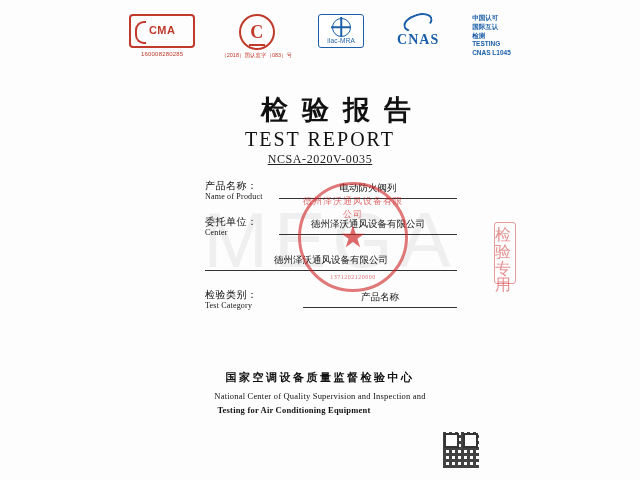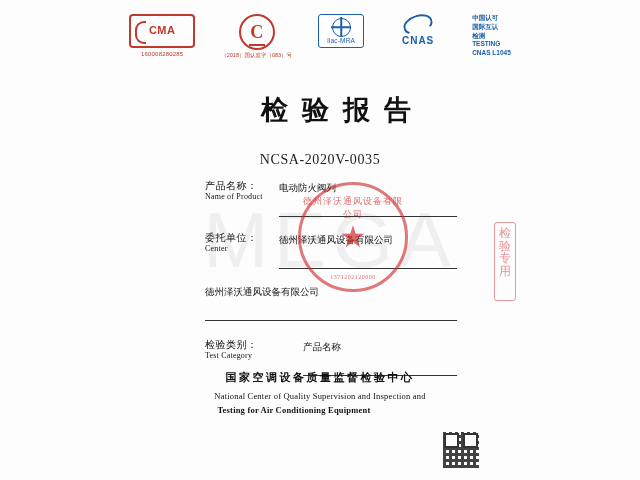--- a/index.html
+++ b/index.html
@@ -167,22 +167,22 @@
   }
   .cnas-swirl {
     width: 26px;
     height: 15px;
     border: 2.5px solid #1b5fa8;
     border-radius: 50% 50% 50% 50%;
     border-bottom-color: transparent;
     transform: rotate(-18deg);
   }
   .cnas-text {
-    font-family: Liberation Sans, sans-serif;
-    font-size: 10px;
+    font-family: Liberation Serif, serif;
+    font-size: 14px;
     font-weight: bold;
     color: #1b5fa8;
     letter-spacing: 1px;
     margin-top: 2px;
   }
 
   
   .cnas-cn {
     font-family: "Liberation Sans", sans-serif;
     font-size: 6.5px;
@@ -216,23 +216,24 @@
     font-size: 20px;
     letter-spacing: 2px;
     color: #111;
   }
   .report-no {
     position: absolute;
     top: 152px;
     left: 0;
     width: 640px;
     text-align: center;
-    font-size: 14px;
+    font-size: 12px;
     letter-spacing: 0.6px;
     color: #222;
+    text-decoration: underline;
   }
 
   
   .fields {
     position: absolute;
     top: 180px;
     left: 205px;
     width: 252px;
   }
   .field-row {
@@ -255,23 +256,24 @@
   .field-label .en {
     display: block;
     font-size: 8px;
     letter-spacing: 0.2px;
     color: #111;
   }
   .field-value {
     flex: 1;
     border-bottom: 1px solid #333;
     height: 17px;
+    text-align: center;
     font-size: 9.5px;
     color: #111;
-    padding-bottom: 19px;
+    padding-bottom: 1px;
     line-height: 17px;
     white-space: nowrap;
     overflow: hidden;
   }
 
   
   .issuer-cn {
     position: absolute;
     top: 370px;
     left: 0;
@@ -361,27 +363,27 @@
     color: rgba(206, 36, 38, 0.78);
     letter-spacing: 0.5px;
   }
 
   
   .side-stamp {
     position: absolute;
     top: 222px;
     left: 494px;
     width: 22px;
-    height: 79px;
+    height: 62px;
     border: 1.5px solid rgba(206, 36, 38, 0.45);
     border-radius: 3px;
     color: rgba(206, 36, 38, 0.5);
-    font-size: 12px;
+    font-size: 16px;
     line-height: 1.05;
-    text-align: center;
+    text-align: left;
     padding-top: 4px;
     box-sizing: border-box;
     letter-spacing: 0;
     pointer-events: none;
   }
 
   
   .qr {
     position: absolute;
     top: 432px;
@@ -444,20 +446,21 @@
         <div>TESTING</div>
         <div>CNAS L1045</div>
       </div>
     </div>
 
   </div>
 
   <div class="watermark">MEGA</div>
 
   <div class="title-cn">检验报告</div>
+  <div class="title-en">TEST REPORT</div>
   <div class="report-no">NCSA-2020V-0035</div>
 
   <div class="fields">
 
     <div class="field-row">
       <div class="field-label">
         <span class="cn">产品名称：</span>
         <span class="en">Name of Product</span>
       </div>
       <div class="field-value">电动防火阀列</div>

